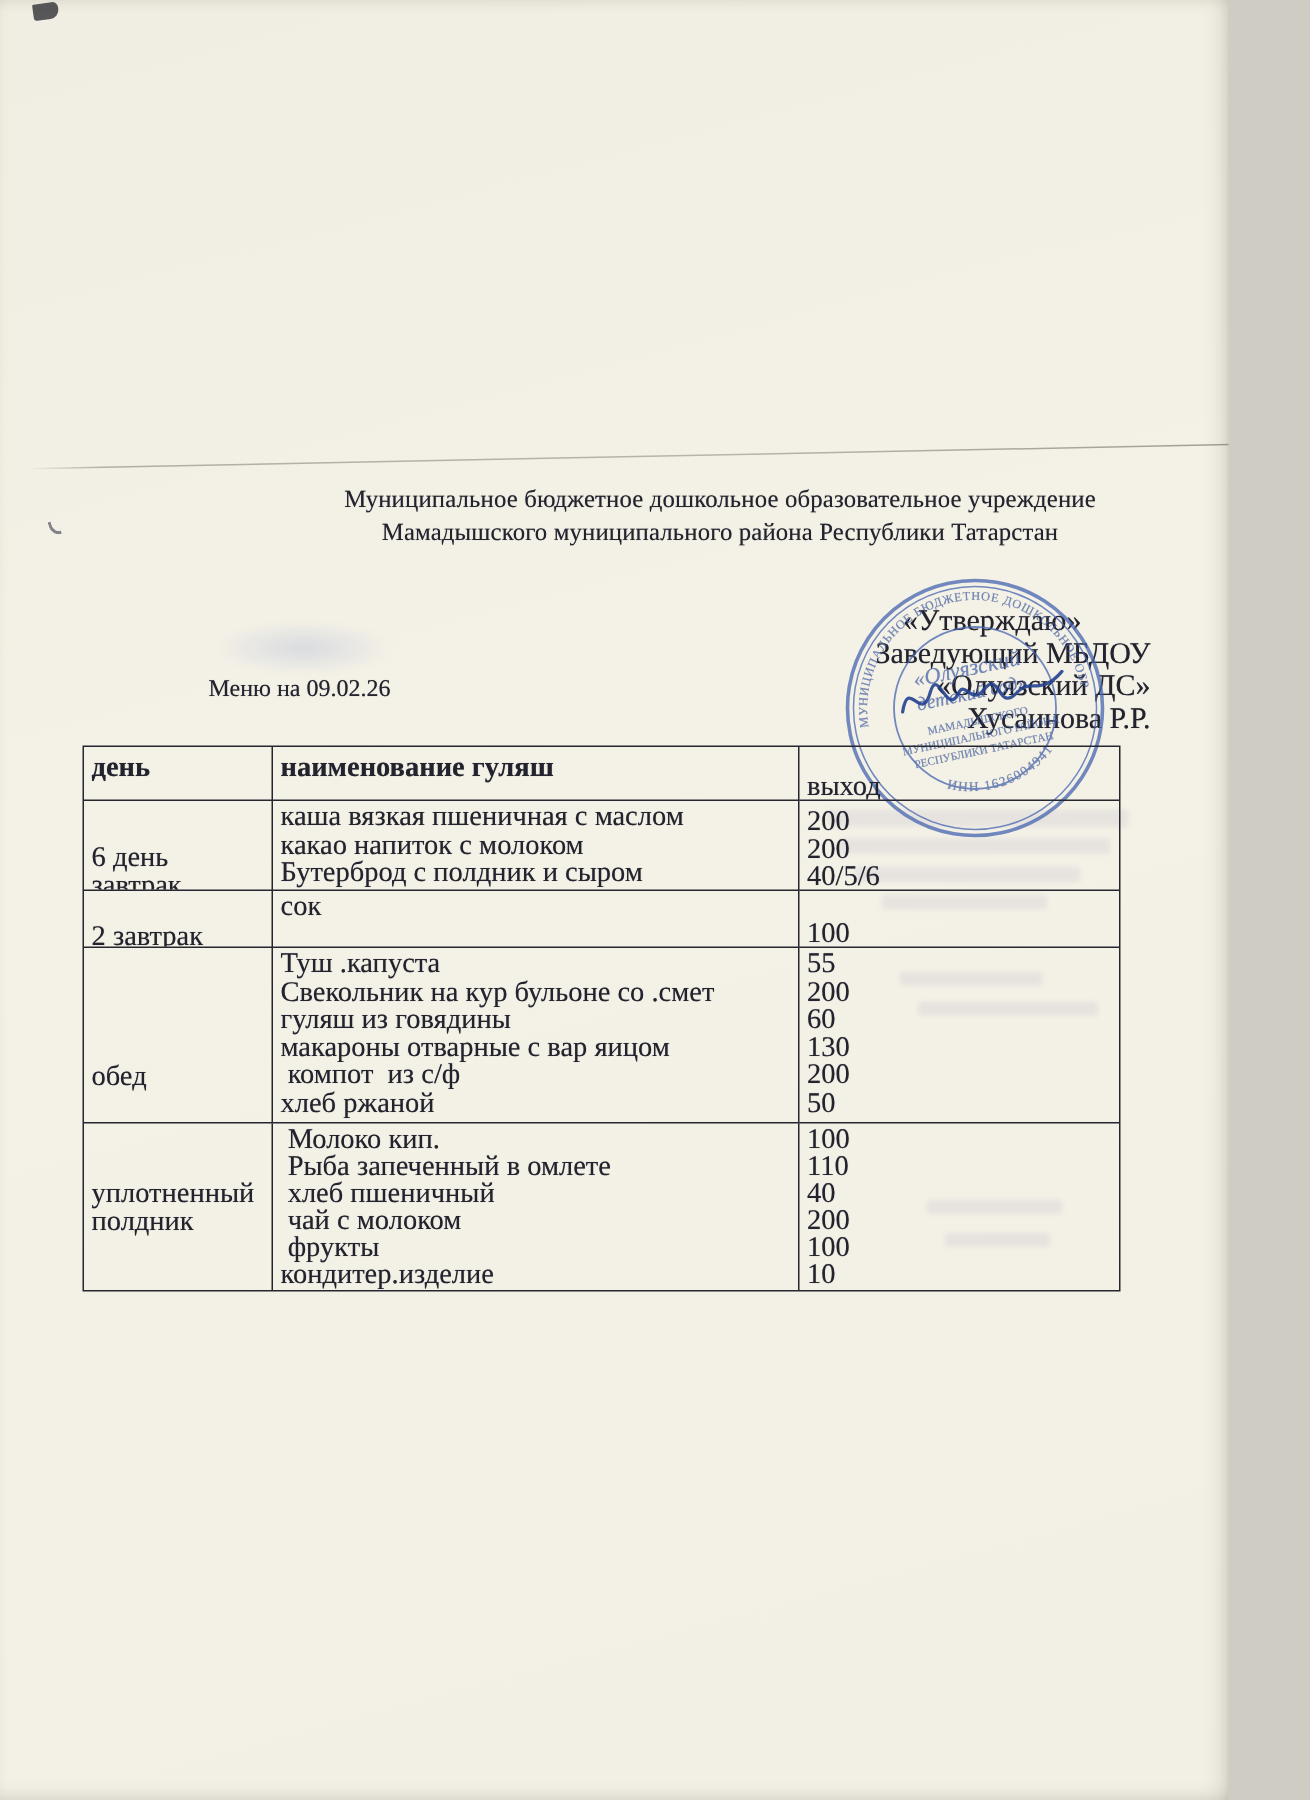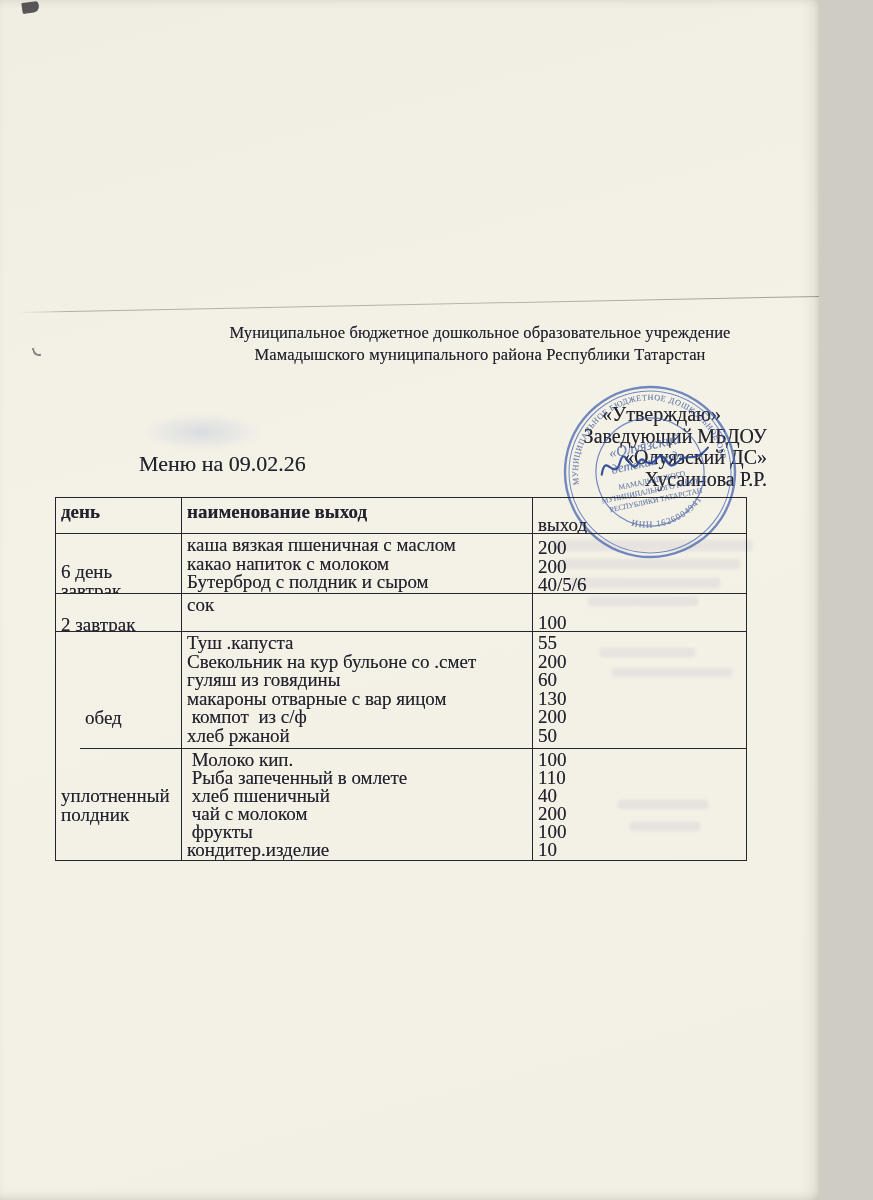--- a/index.html
+++ b/index.html
@@ -18,21 +18,21 @@
     box-shadow:inset -10px 0 18px -12px rgba(110,105,90,.45),
                inset 0 -8px 14px -10px rgba(110,105,90,.30),
                inset 0 6px 12px -10px rgba(110,105,90,.25);
   }
 
   .doc-header{ position:absolute; left:92px; top:322px; width:776px; text-align:center;
     font-size:16.5px; line-height:21.5px; letter-spacing:.1px; }
   .approval{ position:absolute; top:404px; right:52px; text-align:right;
     font-size:20px; line-height:21.5px; }
   .approval .first{ margin-right:46px; }
-  .menu-title{ position:absolute; left:139px; top:451px; font-size:22px; }
+  .menu-title{ position:absolute; left:139px; top:451px; font-size:16px; }
 
   
   .stamp-wrap{ position:absolute; left:560px; top:382px; width:180px; height:180px;
     transform:rotate(-12deg); opacity:.75; }
   .stamp-svg{ width:100%; height:100%; }
   .stamp-svg circle{ fill:none; }
   .signature{ position:absolute; left:597px; top:437px; width:118px; height:52px;
     transform:rotate(-5deg); }
 
   
@@ -46,21 +46,21 @@
     padding:1px 5px; overflow:hidden; }
   .cell.no-br{ border-right:none; }
   .cell.no-bb{ border-bottom:none; }
   .head{ font-weight:700; padding-top:3px; }
   .head-out{ padding-top:16px; }
   .line{ line-height:18.6px; white-space:pre; }
   .tight .line{ line-height:18px; }
   .pt2{ padding-top:2px; }
   .day{ white-space:pre-line; line-height:19px; }
   .day-r0{ padding-top:9px; }
-  .day-r2{ display:flex; flex-direction:column; justify-content:flex-end; padding-bottom:21px;margin-left:24px; }
+  .day-r2{ display:flex; flex-direction:column; justify-content:flex-end; padding-bottom:21px; }
   .day-r3{ display:flex; align-items:center; }
   .out-r0{ padding-top:5px; }
   .out-r1{ padding-top:20px; }
 
   
   .artifact{ position:absolute; pointer-events:none; }
   .edge-line{ left:18px; top:312px; width:842px; height:1.4px;
     background:linear-gradient(90deg, rgba(125,120,108,0) 0%, rgba(125,120,108,.55) 6%,
       rgba(125,120,108,.5) 55%, rgba(120,115,105,.65) 96%, rgba(125,120,108,.2) 100%);
     transform:rotate(-1.15deg); transform-origin:left center; }
@@ -132,21 +132,21 @@
     </svg>
   </div>
 
   <svg class="signature" viewBox="0 0 120 50">
     <path d="M4 32 C 10 8, 16 42, 24 20 C 30 4, 34 36, 42 24 C 48 12, 50 32, 60 22 C 72 8, 68 38, 82 26 C 92 16, 98 30, 114 14" fill="none" stroke-width="2.2" stroke-linecap="round" opacity="0.9" stroke="#24418f"></path>
   </svg>
 
   <div class="menu-table">
 
     <div class="cell head">день</div>
-    <div class="cell head">наименование выход</div>
+    <div class="cell head">наименование гуляш</div>
     <div class="cell no-br head-out">выход</div>
 
     <div class="cell day day-r0">
       <span>6 день
 завтрак</span>
     </div>
     <div class="cell pt2">
       <div class="line">каша вязкая пшеничная с маслом</div>
       <div class="line">какао напиток с молоком</div>
       <div class="line">Бутерброд с полдник и сыром</div>

